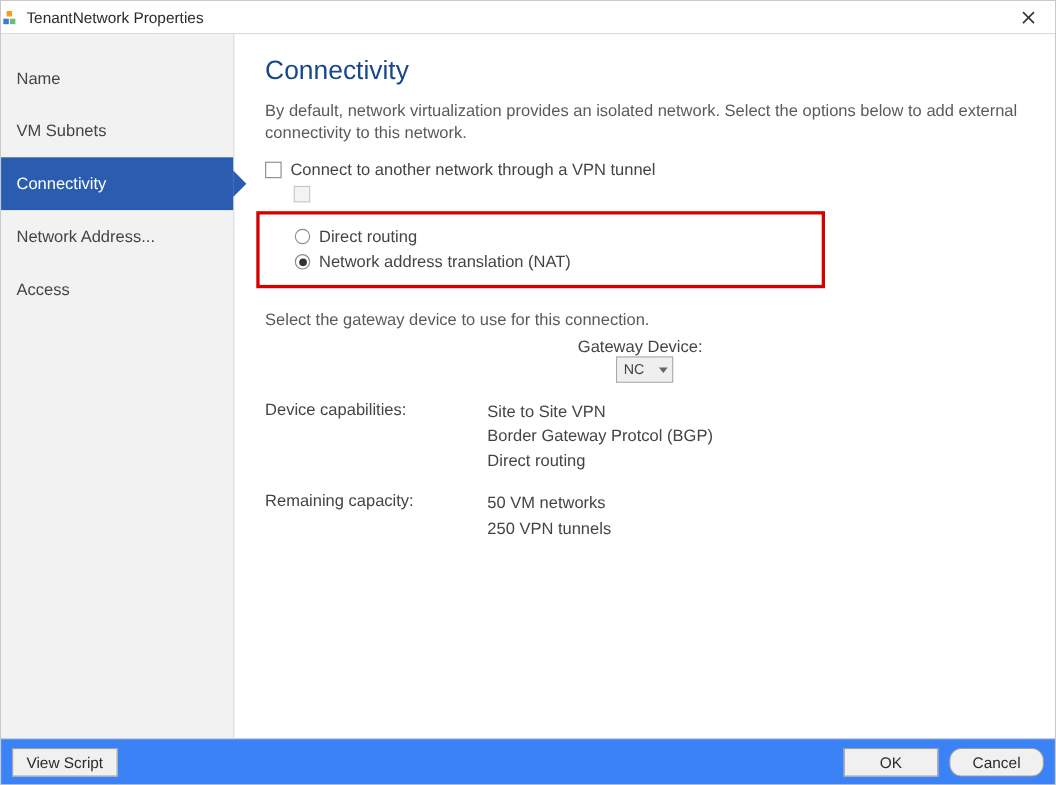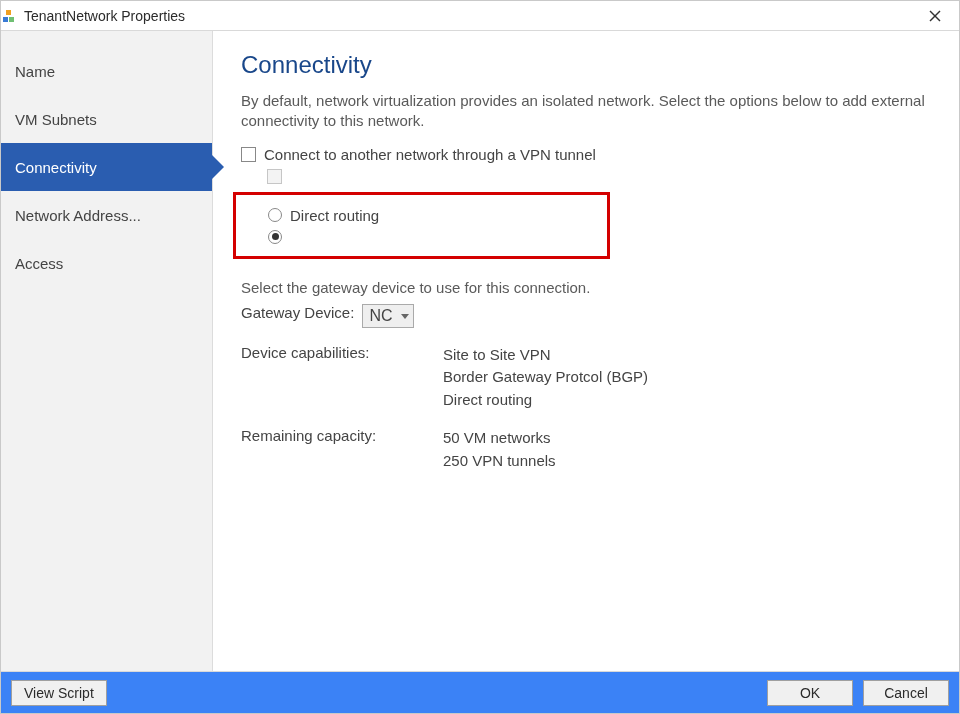--- a/index.html
+++ b/index.html
@@ -128,34 +128,35 @@
     border: 3px solid #d40000;
     padding: 6px 228px 6px 6px;
     margin: 2px 0 10px -8px;
     display: inline-block;
   }
   .section-label {
     color: #5a5a5a;
     margin-top: 10px;
   }
   .gw-row {
-    display: flex; 
+    display: flex; align-items: center;
     margin-top: 8px;
     color: #444;
+    flex-direction: column;
   }
   .gw-row .lbl { margin-right: 8px; }
   .select {
     border: 1px solid #aaa;
     background: #efefef;
     height: 24px;
     min-width: 52px;
     padding: 0 18px 0 6px;
     display: inline-flex; align-items: center;
     position: relative;
-    font-size: 16px;
+    font-size: 13px;
     color: #444;
   }
   .select .caret {
     position: absolute; right: 4px; top: 50%;
     margin-top: -2px;
     width: 0; height: 0;
     border-left: 4px solid transparent;
     border-right: 4px solid transparent;
     border-top: 5px solid #666;
   }
@@ -180,21 +181,21 @@
     min-width: 86px;
     padding: 0 12px;
     border: 1px solid #9f9f9f;
     background: #f0f0f0;
     display: inline-flex; align-items: center; justify-content: center;
     font-size: 14px;
     color: #2b2b2b;
     cursor: pointer;
   }
   .footer .spacer { flex: 1; }
-  .footer .btn + .btn { margin-left: 10px; }
+  .footer .btn + .btn { margin-left: 10px; border-radius: 11px; }
 </style>
 </head>
 <body>
 
 <div class="window">
 
   <div class="titlebar">
     <span class="app-icon">
       <svg width="16" height="16" viewBox="0 0 16 16">
         <rect x="1" y="9" width="5" height="5" fill="#3a7bd5"></rect>
@@ -246,20 +247,21 @@
 
       <div class="highlight-box">
         <div class="opt-row indent1">
           <span class="rb"></span>
           <span>Direct routing</span>
         </div>
         <div class="opt-row indent1">
           <span class="rb">
               <span class="dot"></span>
             </span>
+          <span>Network address translation (NAT)</span>
         </div>
       </div>
 
       <div class="section-label">Select the gateway device to use for this connection.</div>
 
       <div class="gw-row">
         <span class="lbl">Gateway Device:</span>
         <div class="select">
           <span>NC</span>
           <span class="caret"></span>

